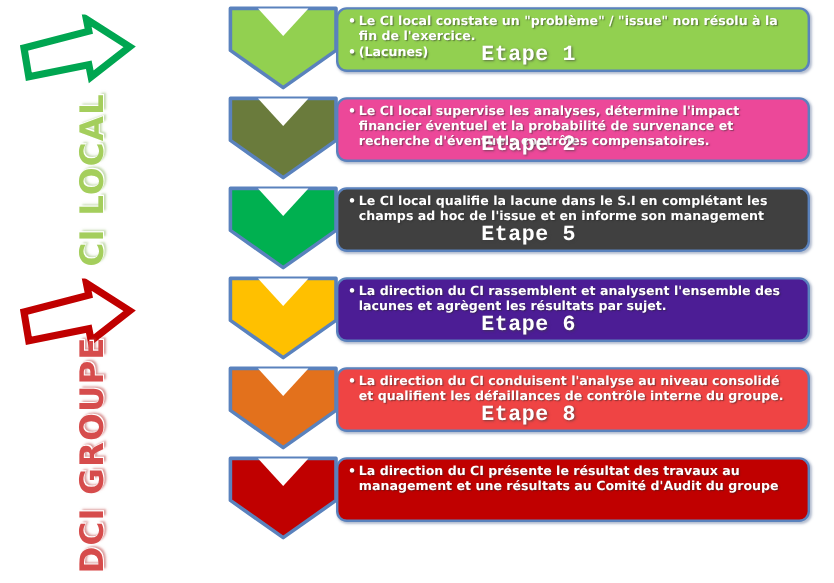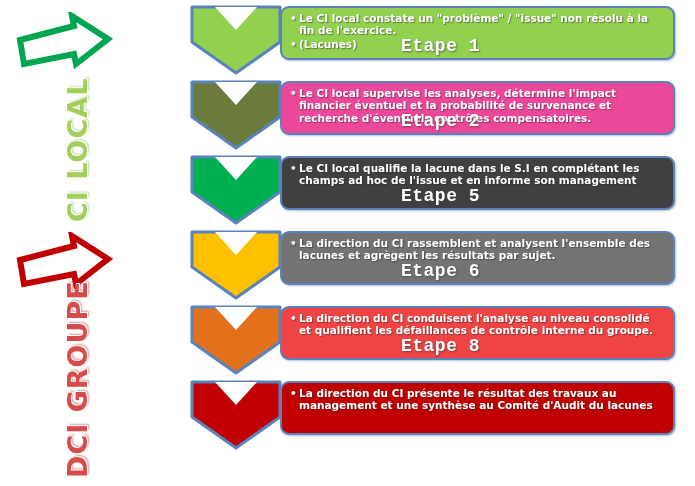--- a/index.html
+++ b/index.html
@@ -188,21 +188,21 @@
       </div>
       <div class="chevron-label">Etape 5</div>
     </div>
     <div class="process-row" style="top: 227px;">
       <div class="chevron">
         <svg viewBox="0 0 94 72" xmlns="http://www.w3.org/2000/svg">
           <polygon points="3,3 91,3 91,38 47,69 3,38" fill="#FFC000" stroke="#5a82bd" stroke-width="3" stroke-linejoin="round"></polygon>
           <polygon points="26,3 68,3 47,26" fill="#ffffff" stroke="none"></polygon>
         </svg>
       </div>
-      <div class="callout" style="background: #737373;">
+      <div class="callout" style="background: #4c1d95;">
         <ul>
           <li>La direction du CI rassemblent et analysent l'ensemble des lacunes et agrègent les résultats par sujet.</li>
         </ul>
       </div>
       <div class="chevron-label">Etape 6</div>
     </div>
     <div class="process-row" style="top: 302px;">
       <div class="chevron">
         <svg viewBox="0 0 94 72" xmlns="http://www.w3.org/2000/svg">
           <polygon points="3,3 91,3 91,38 47,69 3,38" fill="#E3711C" stroke="#5a82bd" stroke-width="3" stroke-linejoin="round"></polygon>
@@ -218,17 +218,17 @@
     </div>
     <div class="process-row" style="top: 377px;">
       <div class="chevron">
         <svg viewBox="0 0 94 72" xmlns="http://www.w3.org/2000/svg">
           <polygon points="3,3 91,3 91,38 47,69 3,38" fill="#C00000" stroke="#5a82bd" stroke-width="3" stroke-linejoin="round"></polygon>
           <polygon points="26,3 68,3 47,26" fill="#ffffff" stroke="none"></polygon>
         </svg>
       </div>
       <div class="callout" style="background: rgb(192, 0, 0);">
         <ul>
-          <li>La direction du CI présente le résultat des travaux au management et une synthèse au Comité d'Audit du lacunes</li>
+          <li>La direction du CI présente le résultat des travaux au management et une résultats au Comité d'Audit du groupe</li>
         </ul>
       </div>
     </div>
   </div>
 
 </body></html>

